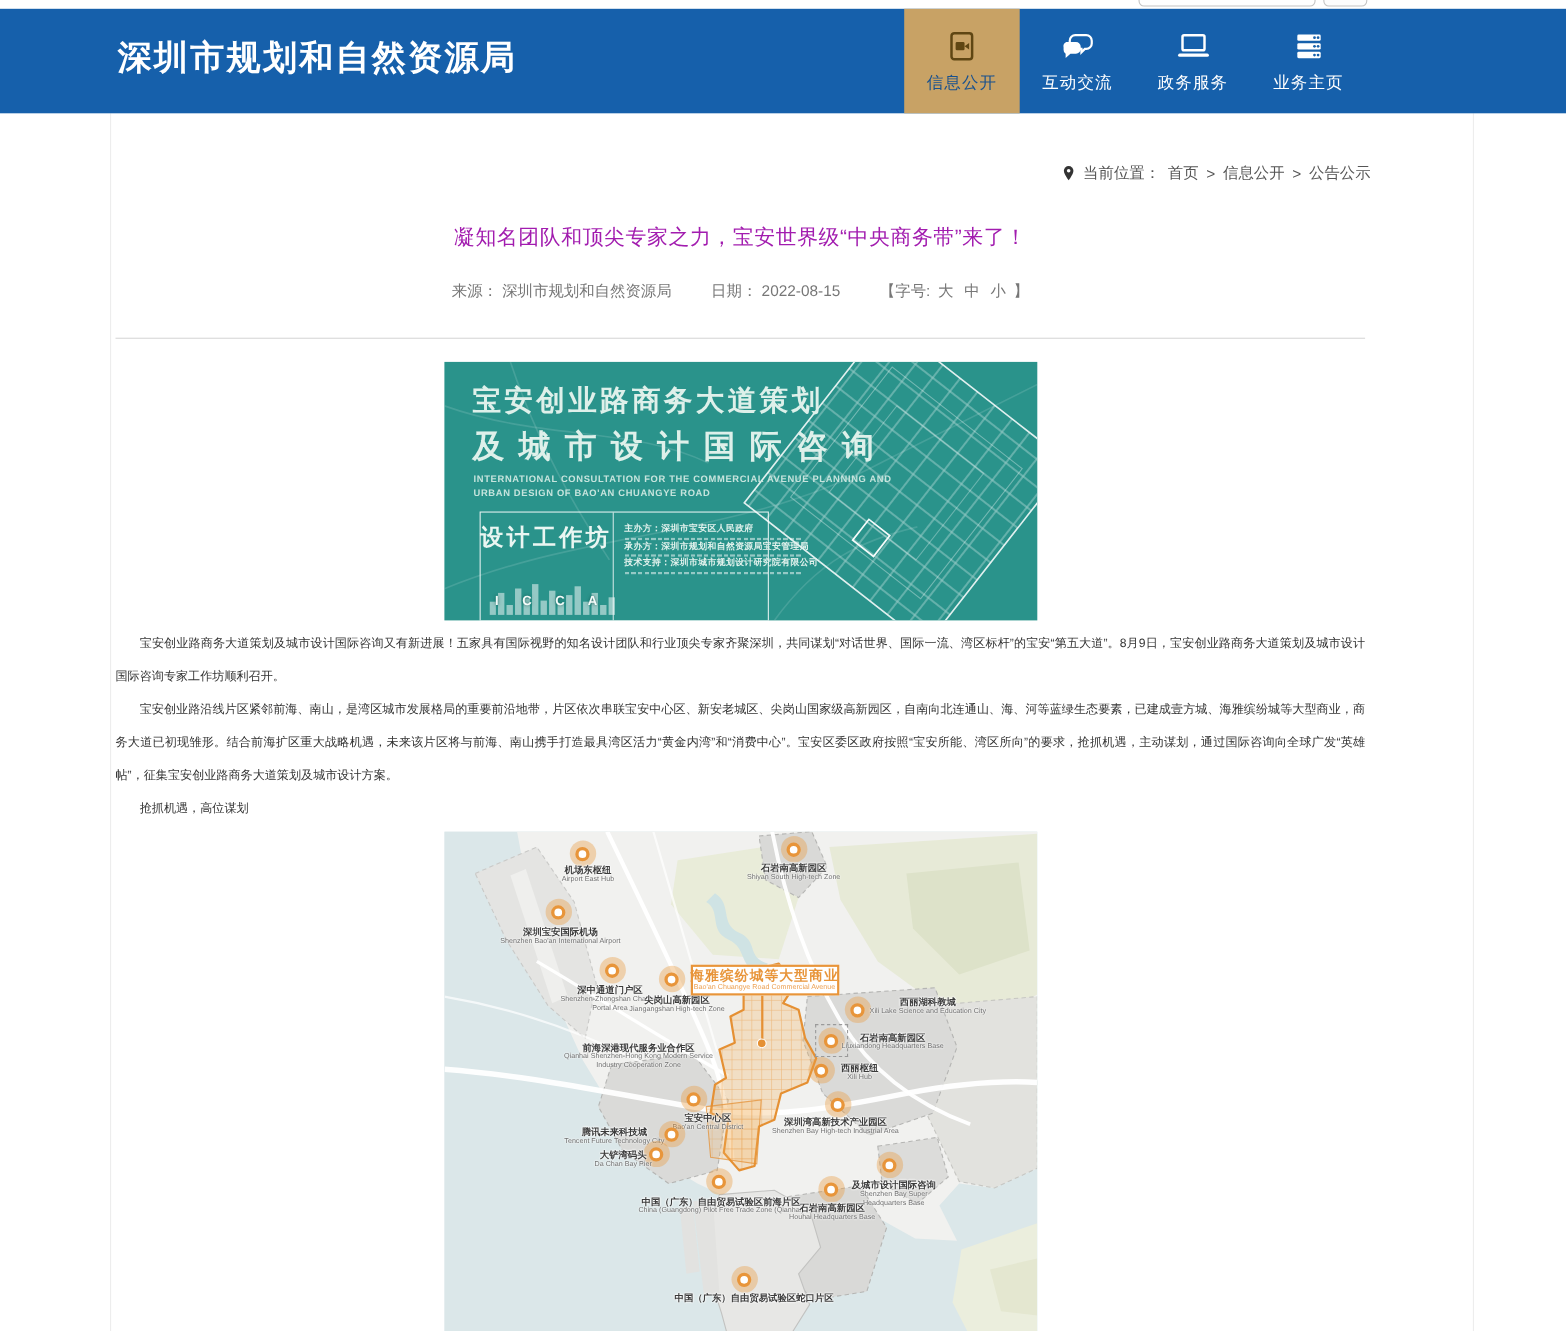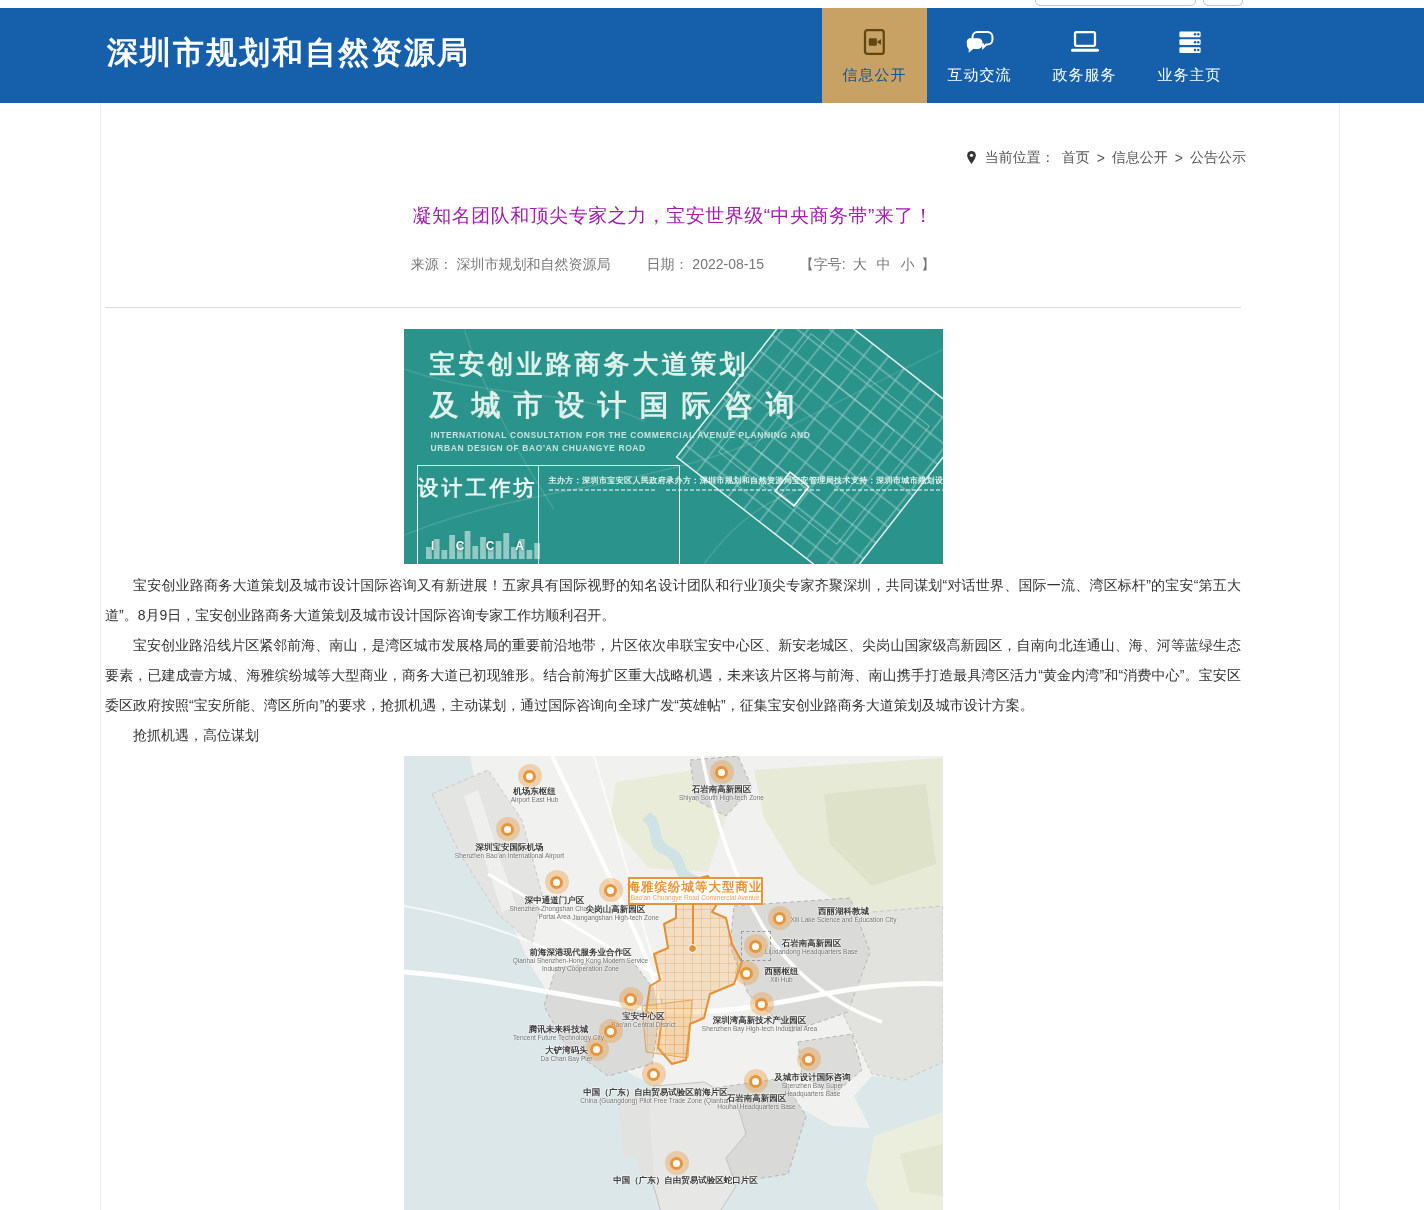--- a/index.html
+++ b/index.html
@@ -37,34 +37,34 @@
   .meta .mitem{margin:0 16px;}
   .meta .fsz{cursor:pointer;margin:0 3px;}
   .divider{border:none;border-top:1px solid #d8d8d8;margin:33px 0 0;}
   
   .banner{width:539px;height:235px;margin:21px auto 0;position:relative;background:#2a938b;overflow:hidden;}
   .banner svg.bart{position:absolute;inset:0;}
   .b-title1{position:absolute;left:26px;top:18px;font-size:26px;font-weight:bold;color:#def0ea;letter-spacing:3px;}
   .b-title2{position:absolute;left:26px;top:57px;font-size:29px;font-weight:bold;color:#def0ea;letter-spacing:13px;}
   .b-en1{position:absolute;left:27px;top:101px;font-size:8.5px;color:#c6e4dd;letter-spacing:.6px;font-weight:bold;}
   .b-en2{position:absolute;left:27px;top:114px;font-size:8.5px;color:#c6e4dd;letter-spacing:.6px;font-weight:bold;}
-  .wbox{position:absolute;left:13px;top:136px;width:263px;height:100px;
+  .wbox{position:absolute;left:32px;top:136px;width:263px;height:100px;
     border:1px solid rgba(255,255,255,.85);display:flex;box-sizing:border-box;}
   .wleft{width:133px;position:relative;border-right:1px solid rgba(255,255,255,.75);
     display:flex;flex-direction:column;align-items:center;box-sizing:border-box;}
   .wtitle{margin-top:8px;font-size:21px;font-weight:bold;color:#eaf6f2;letter-spacing:3px;white-space:nowrap;}
   .wsky{position:absolute;bottom:5px;left:8px;width:116px;height:32px;}
   .wicca{position:absolute;bottom:11px;width:100%;text-align:center;font-size:12px;letter-spacing:9px;
     color:#f4fbf9;font-weight:bold;text-shadow:0 0 3px rgba(10,70,64,.8);padding-left:9px;box-sizing:border-box;}
-  .wright{flex:1;padding:9px 8px 7px 10px;display:flex;flex-direction:row;justify-content:flex-start;}
+  .wright{flex:1;padding:9px 8px 7px 10px;display:flex;flex-direction:column;justify-content:flex-start;}
   .worg .wcn{font-size:8px;font-weight:bold;color:#e2f2ed;letter-spacing:.4px;display:block;white-space:nowrap;}
   .wsub{margin-top:2.5px;height:2px;width:92%;
     background:repeating-linear-gradient(90deg,rgba(255,255,255,.5) 0 4px,transparent 4px 6px);}
   
-  .body{margin-top:6px;font-size:14px;line-height:30px;color:#333;text-align:justify;}
+  .body{margin-top:6px;font-size:11px;line-height:30px;color:#333;text-align:justify;}
   .body p{margin:0;text-indent:2em;}
   
   .map-wrap{width:539px;height:475px;margin:6px auto 0;position:relative;overflow:hidden;background:#dbe7e9;}
   .map-wrap svg.map-bg{position:absolute;inset:0;}
   #map-overlay{position:absolute;inset:0;}
   .halo{position:absolute;width:24px;height:24px;border-radius:50%;background:rgba(233,154,64,.38);}
   .ring{position:absolute;width:13px;height:13px;border-radius:50%;background:#fff;
     border:3.5px solid #e8953a;box-sizing:border-box;}
   .dashbox{position:absolute;width:30px;height:30px;border:1px dashed #9a9a9a;box-sizing:border-box;}
   .mlabel{position:absolute;text-align:center;line-height:1.18;}

